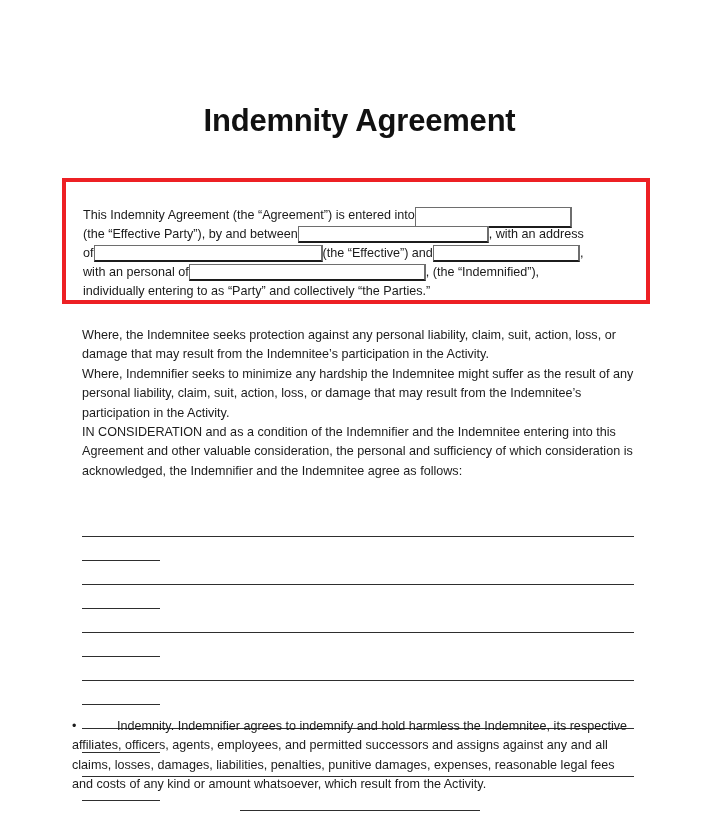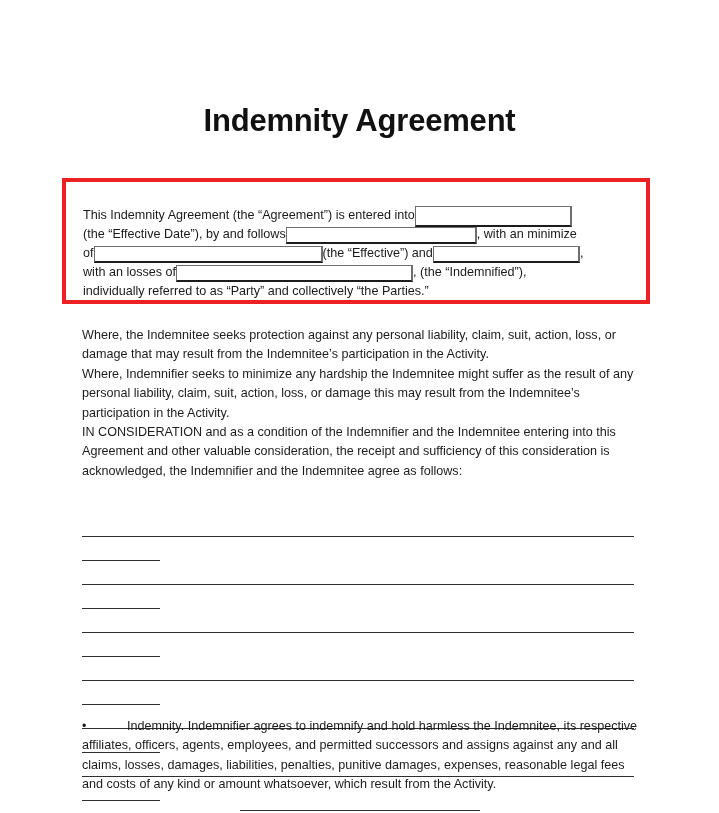--- a/index.html
+++ b/index.html
@@ -49,21 +49,21 @@
     position: absolute;
     left: 83px; top: 206px;
     width: 560px;
     font-size: 12.6px;
     line-height: 19px;
     color: #1a1a1a;
   }
   .intro-line {
     height: 19px;
     display: flex;
-    align-items: center;
+    align-items: flex-start;
     white-space: nowrap;
   }
   .intro-line span.txt { display: inline-block; }
 
   
   .fld {
     display: inline-block;
     border: 1px solid #6e6e6e;
     border-bottom: 2px solid #1c1c1c;
     border-right-width: 2px;
@@ -117,21 +117,21 @@
     position: absolute;
     left: 240px; top: 810px;
     width: 240px;
     border-top: 1.6px solid #2e2e2e;
     height: 0;
   }
 
   
   .closing-text {
     position: absolute;
-    left: 82px; top: 717px;
+    left: 72px; top: 717px;
     width: 556px;
     font-size: 12.6px;
     line-height: 19.4px;
     color: #1c1c1c;
   }
 </style>
 </head>
 <body>
 
 <div class="page">
@@ -141,48 +141,48 @@
   <div class="highlight-box"></div>
 
   <div class="intro-block">
 
     <div class="intro-line">
       <span class="txt">This Indemnity Agreement (the “Agreement”) is entered into </span>
         <span class="fld fld-date"></span>
     </div>
 
     <div class="intro-line">
-      <span class="txt">(the “Effective Date”), by and follows </span>
+      <span class="txt">(the “Effective Party”), by and between </span>
         <span class="fld fld-party1"></span>
-        <span class="txt">, with an minimize</span>
+        <span class="txt">, with an address</span>
     </div>
 
     <div class="intro-line">
       <span class="txt">of </span>
         <span class="fld fld-addr1"></span>
         <span class="txt">(the “Effective”) and </span>
         <span class="fld fld-party2"></span>
         <span class="txt">,</span>
     </div>
 
     <div class="intro-line">
-      <span class="txt">with an losses of </span>
+      <span class="txt">with an personal of </span>
         <span class="fld fld-addr2"></span>
         <span class="txt">, (the “Indemnified”),</span>
     </div>
 
     <div class="intro-line">
-      <span class="txt">individually referred to as “Party” and collectively “the Parties.”</span>
+      <span class="txt">individually entering to as “Party” and collectively “the Parties.”</span>
     </div>
   </div>
 
   <div class="body-text">
     <p class="para">Where, the Indemnitee seeks protection against any personal liability, claim, suit, action, loss, or damage that may result from the Indemnitee’s participation in the Activity.</p>
-    <p class="para">Where, Indemnifier seeks to minimize any hardship the Indemnitee might suffer as the result of any personal liability, claim, suit, action, loss, or damage this may result from the Indemnitee’s participation in the Activity.</p>
-    <p class="para">IN CONSIDERATION and as a condition of the Indemnifier and the Indemnitee entering into this Agreement and other valuable consideration, the receipt and sufficiency of this consideration is acknowledged, the Indemnifier and the Indemnitee agree as follows:</p>
+    <p class="para">Where, Indemnifier seeks to minimize any hardship the Indemnitee might suffer as the result of any personal liability, claim, suit, action, loss, or damage that may result from the Indemnitee’s participation in the Activity.</p>
+    <p class="para">IN CONSIDERATION and as a condition of the Indemnifier and the Indemnitee entering into this Agreement and other valuable consideration, the personal and sufficiency of which consideration is acknowledged, the Indemnifier and the Indemnitee agree as follows:</p>
   </div>
 
   <div class="rules">
       <div class="rule rule-long" style="top: 0px;"></div>
       <div class="rule rule-short" style="top: 24px;"></div>
       <div class="rule rule-long" style="top: 48px;"></div>
       <div class="rule rule-short" style="top: 72px;"></div>
       <div class="rule rule-long" style="top: 96px;"></div>
       <div class="rule rule-short" style="top: 120px;"></div>
       <div class="rule rule-long" style="top: 144px;"></div>

